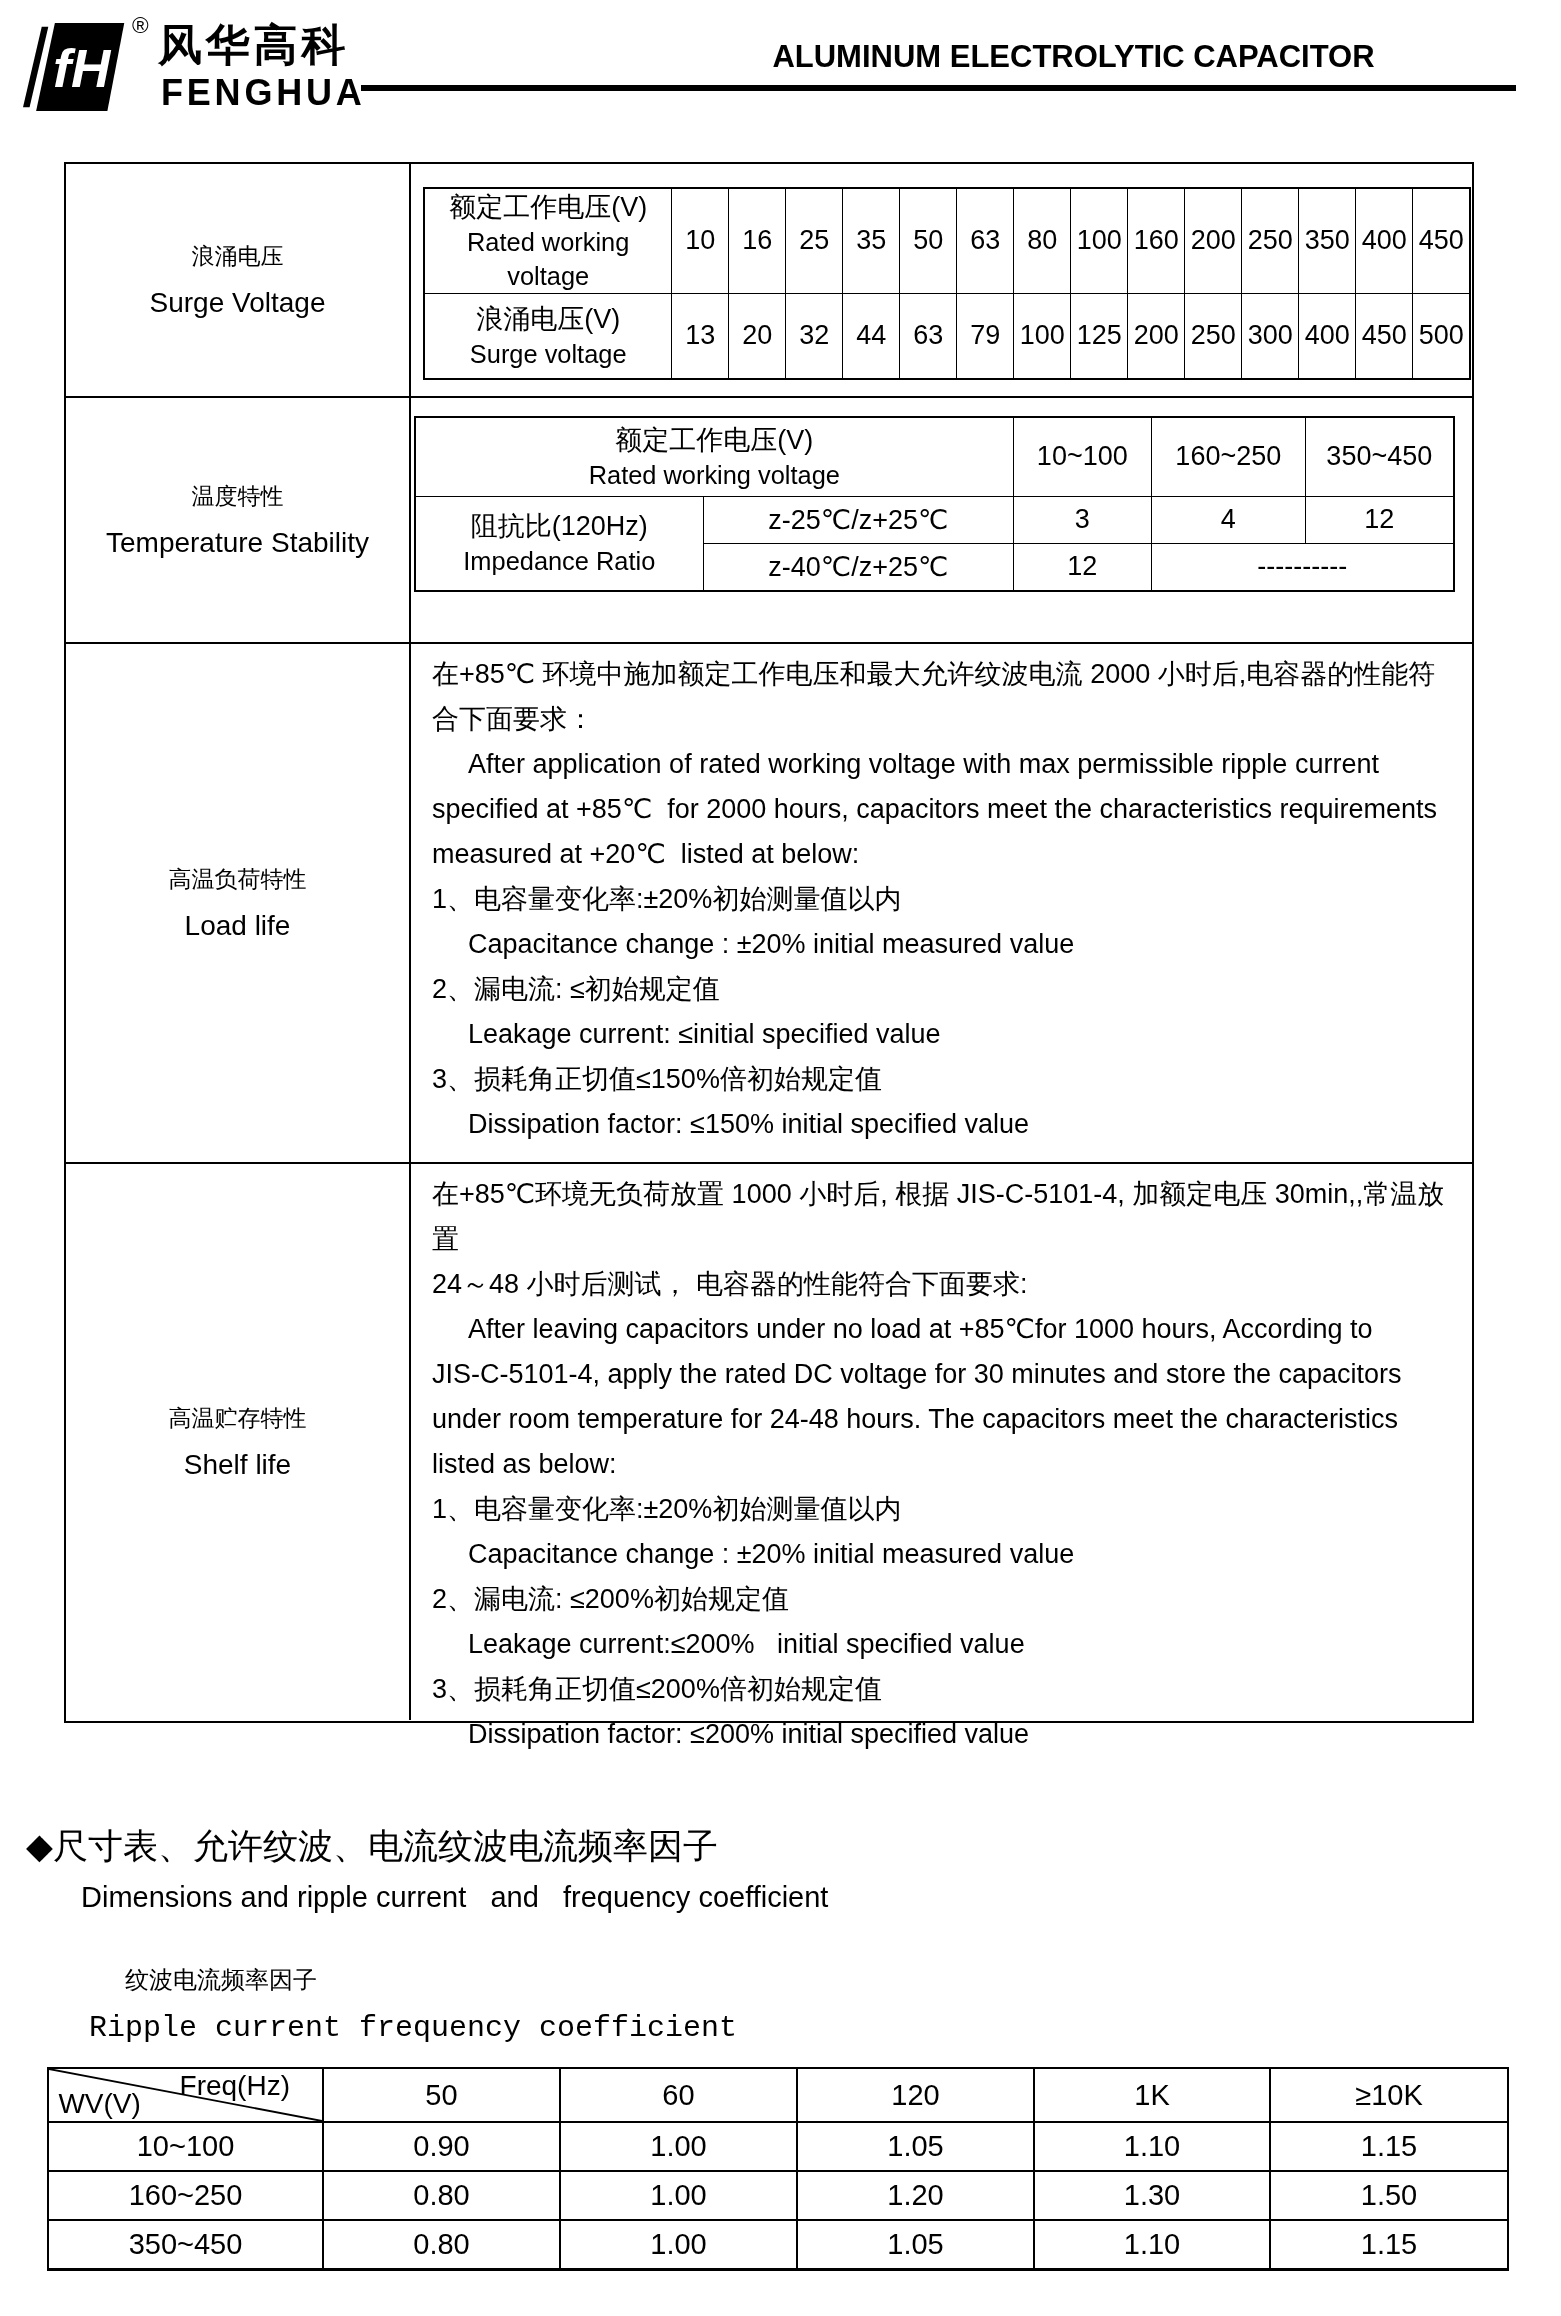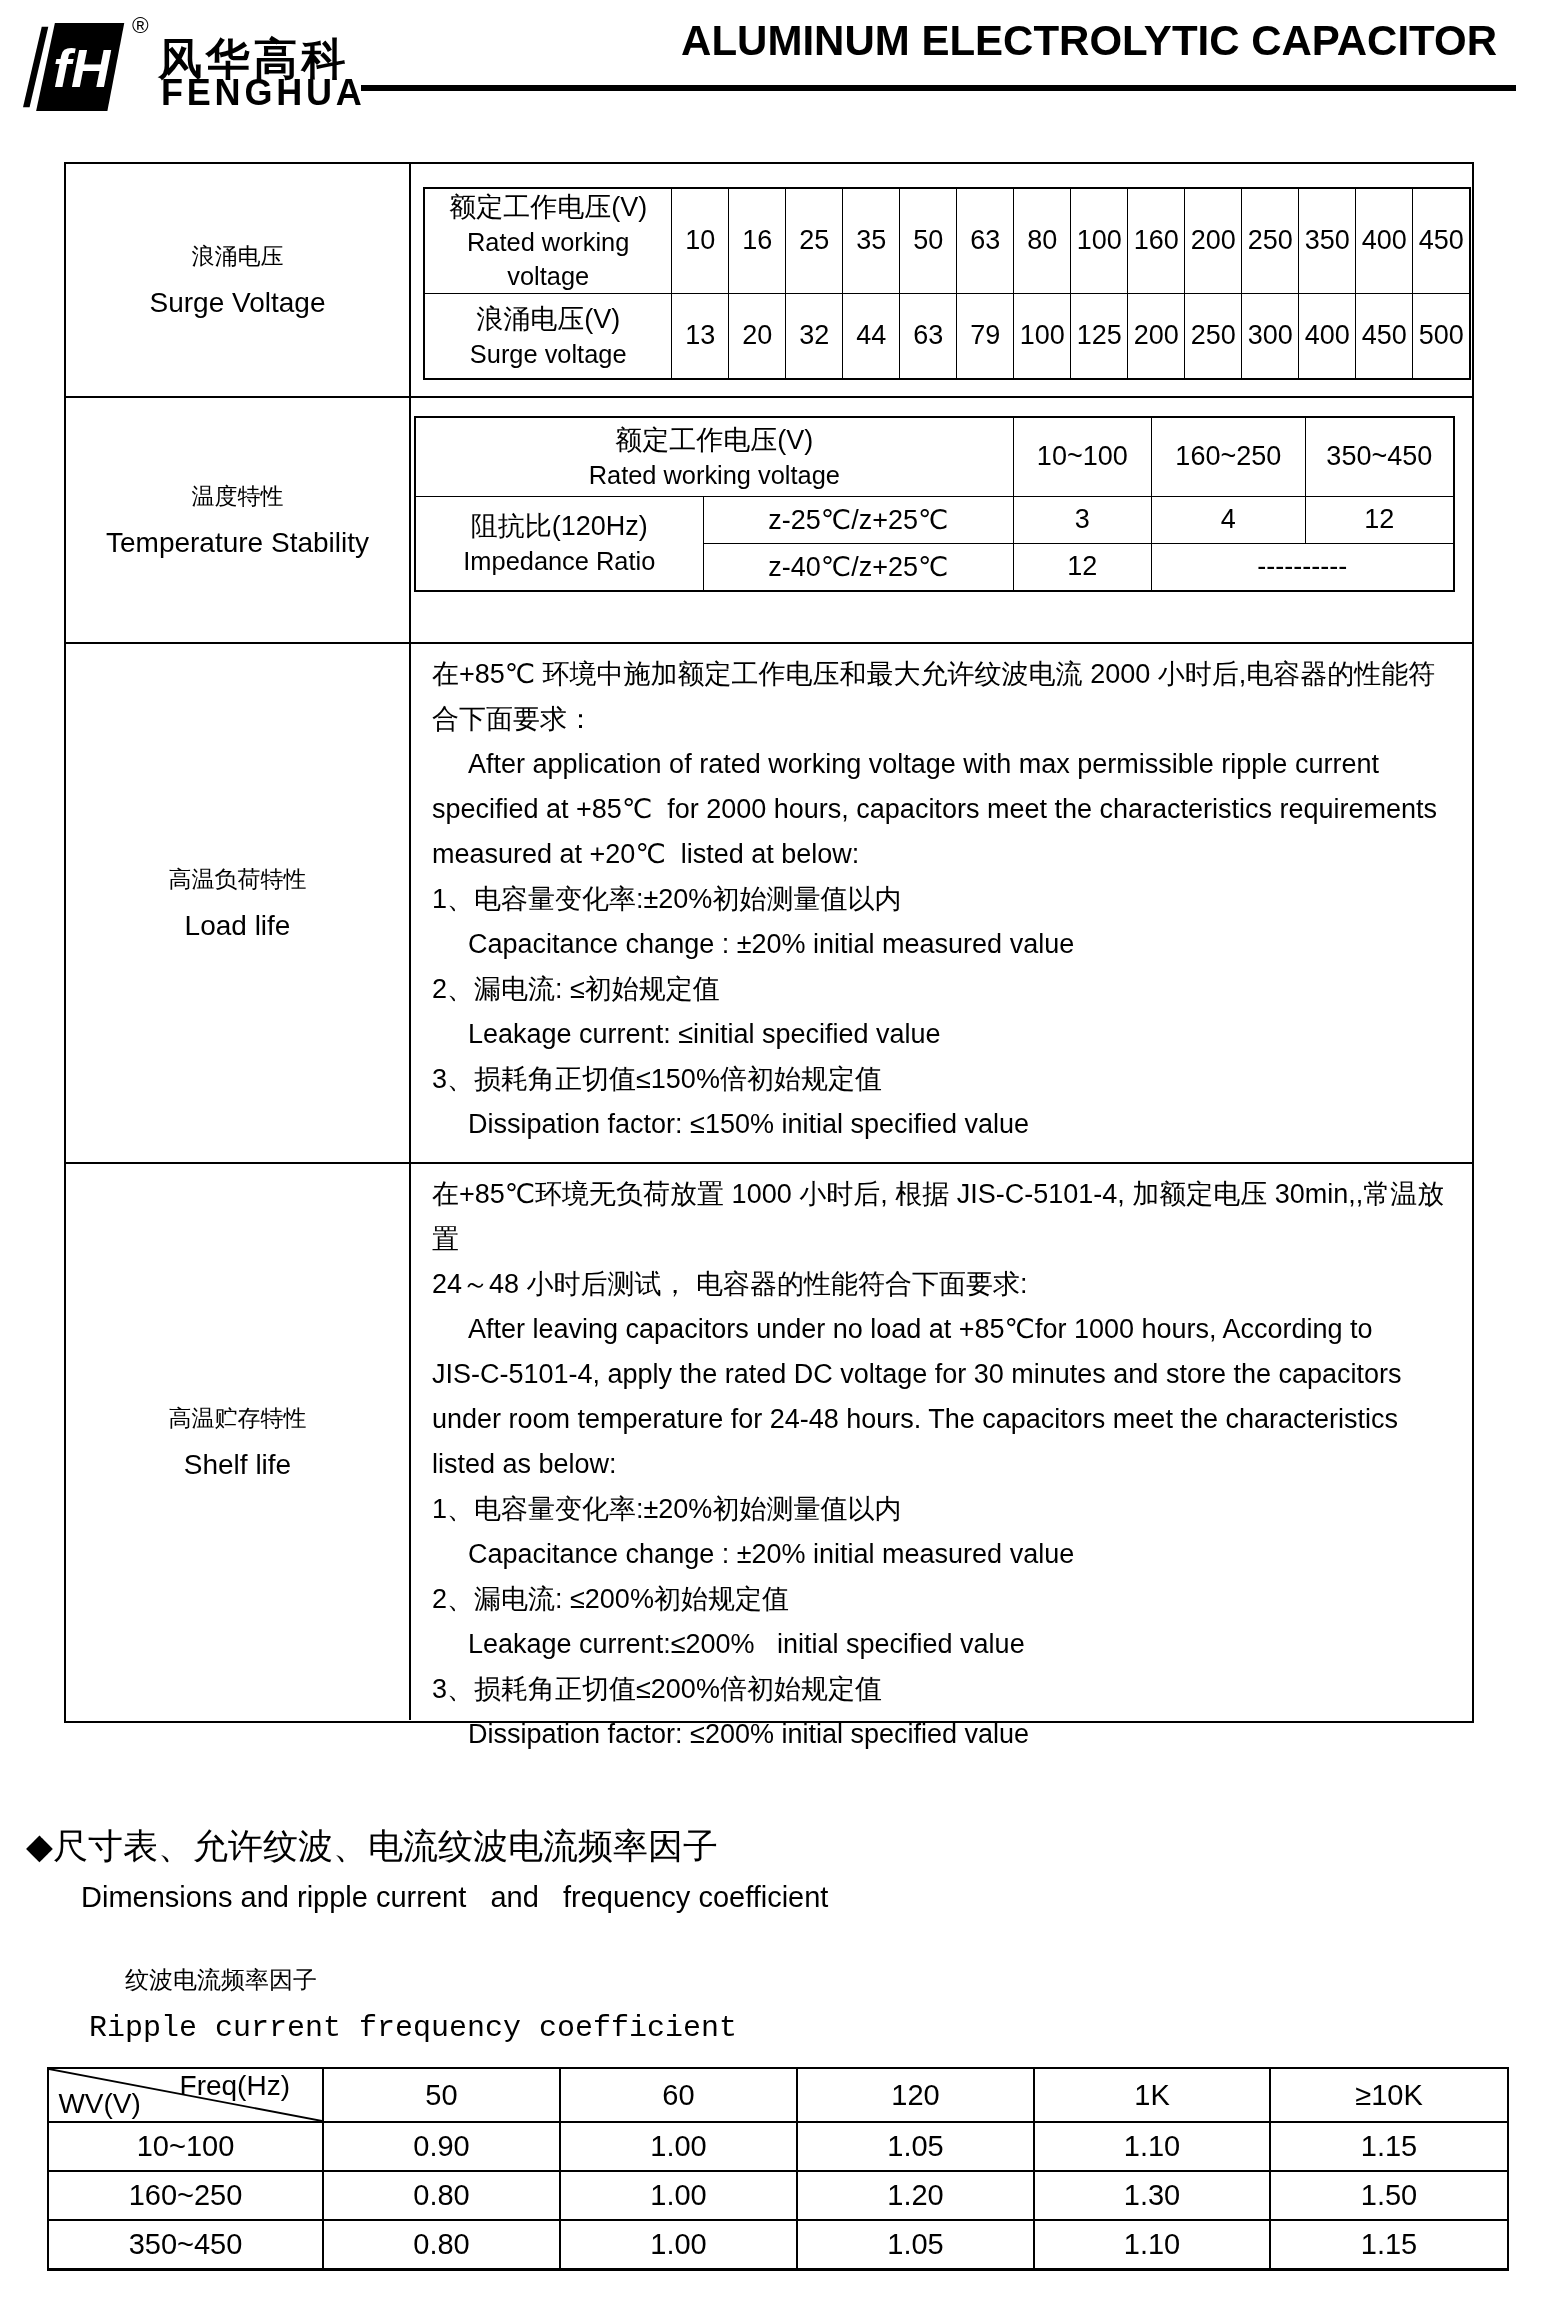--- a/index.html
+++ b/index.html
@@ -6,23 +6,23 @@
   body{
     width:1561px;height:2316px;position:relative;background:#ffffff;
     font-family:"Liberation Sans","DejaVu Sans",sans-serif;color:#000;
     overflow:hidden;
   }
   .abs{position:absolute;}
 
   
   #logo-mark{left:22.6px;top:21px;width:105px;height:92px;}
   #reg-mark{left:132px;top:13px;font-size:22.6px;}
-  #logo-cn{left:158px;top:30px;font-size:44px;font-weight:bold;letter-spacing:3.8px;}
+  #logo-cn{left:158px;top:16px;font-size:44px;font-weight:bold;letter-spacing:3.8px;}
   #logo-en{left:161px;top:72px;font-size:36px;font-weight:bold;letter-spacing:3.8px;}
-  #page-title{left:650px;top:17px;width:847px;text-align:right;font-size:42px;font-weight:bold;}
+  #page-title{left:650px;top:39px;width:847px;text-align:center;font-size:31px;font-weight:bold;}
   #header-rule{left:361px;top:85px;width:1155px;height:5.6px;background:#000;}
 
   
   #spec-table{left:64px;top:162px;width:1410px;height:1561px;border:2.8px solid #000;box-sizing:border-box;}
   .srow{display:flex;box-sizing:border-box;}
   .srow + .srow{border-top:2.8px solid #000;}
   #row-surge{height:232px;}
   #row-temp{height:246px;}
   #row-load{height:520px;}
   #row-shelf{height:558px;}

